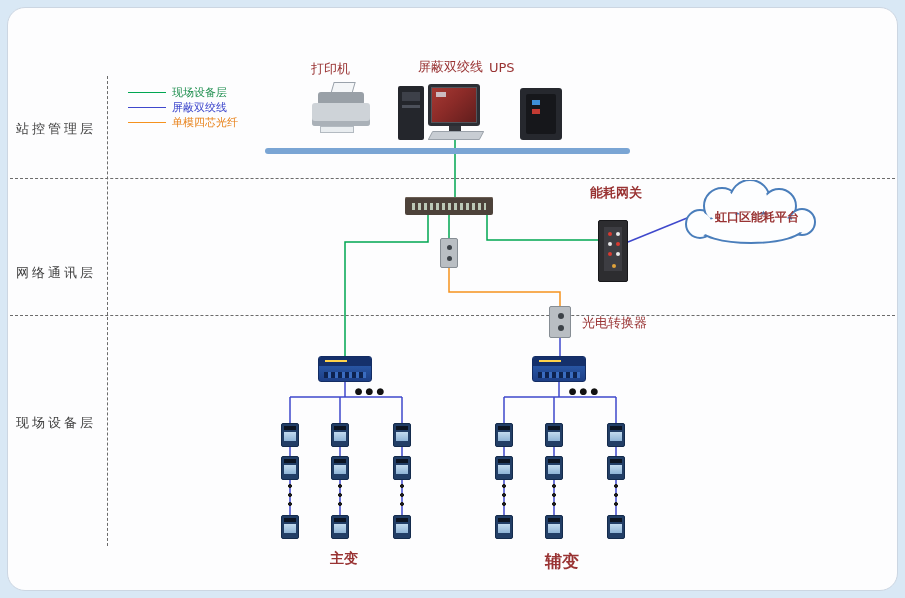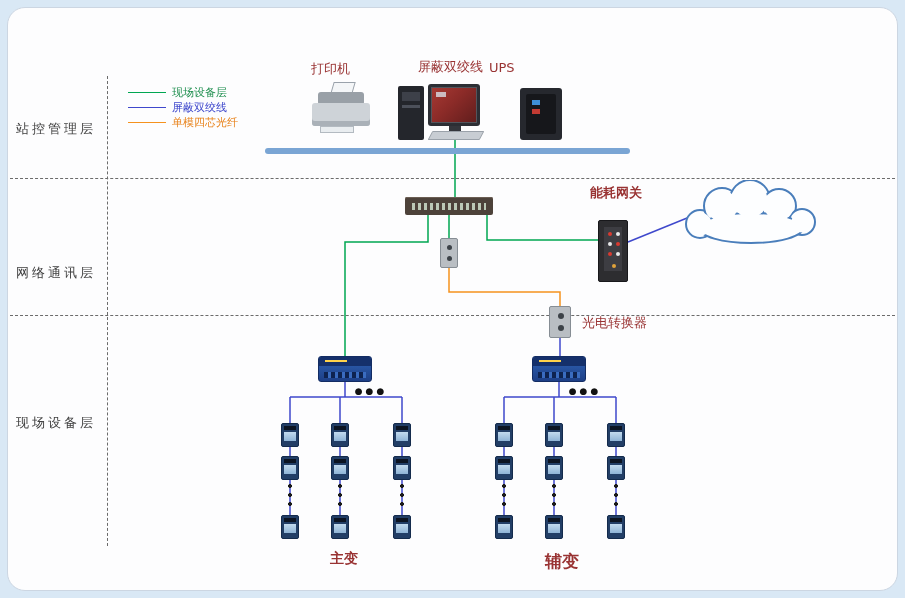--- a/index.html
+++ b/index.html
@@ -173,20 +173,21 @@
     </g>
     <g fill="#fdfeff" stroke="none">
       <circle cx="20" cy="44" r="11.5"></circle>
         <circle cx="42" cy="26" r="15.5"></circle>
         <circle cx="70" cy="20" r="17.5"></circle>
       <circle cx="99" cy="26" r="14.5"></circle>
         <circle cx="122" cy="42" r="10.5"></circle>
         <ellipse cx="71" cy="48" rx="49.5" ry="12.5"></ellipse>
     </g>
   </svg>
+  <div class="cloud-label">虹口区能耗平台</div>
 
   <div class="abs pconv"></div>
   <div class="dev-label" style="left:582px;top:314px;text-align:left">光电转换器</div>
 
   <div class="abs serial" style="left:318px;top:356px">
     <div class="sr-tag"></div>
   </div>
   <div class="abs serial" style="left:532px;top:356px">
     <div class="sr-tag"></div>
   </div>

